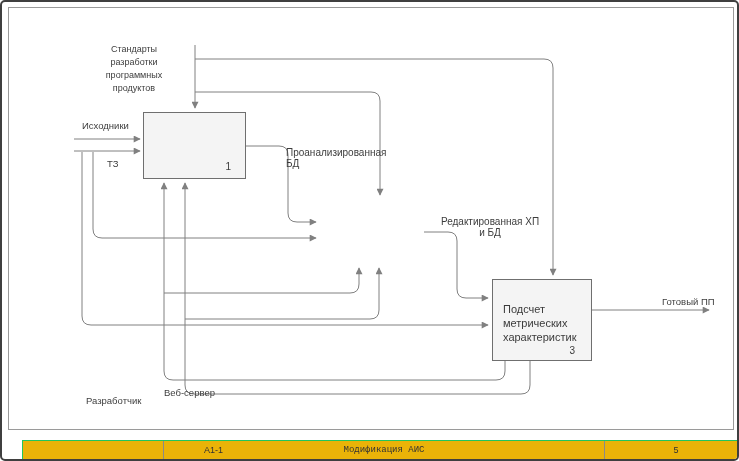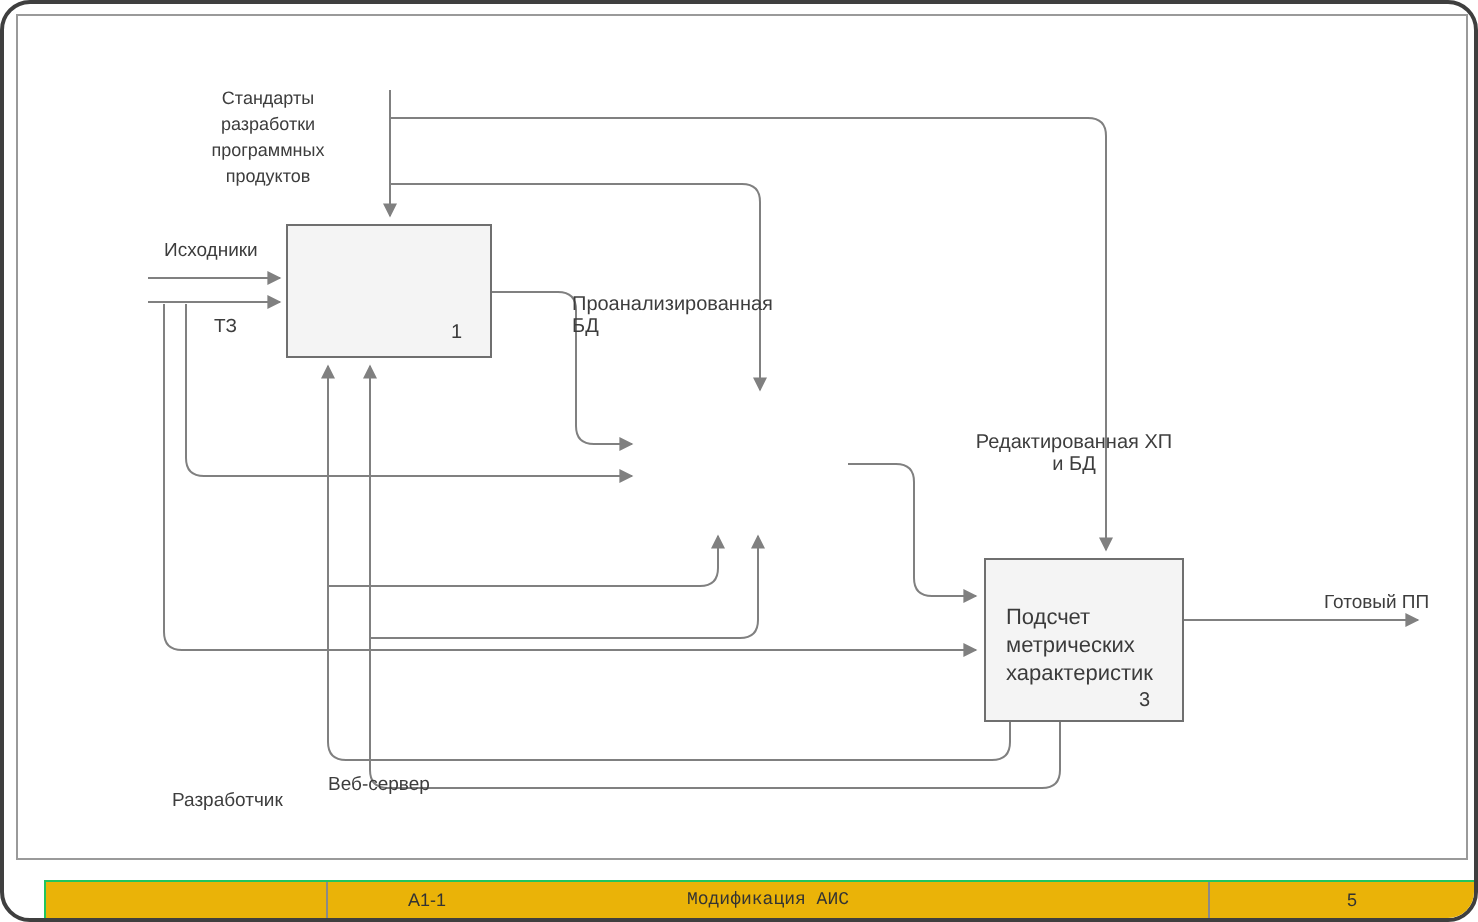--- a/index.html
+++ b/index.html
@@ -1,18 +1,18 @@
 <!DOCTYPE html>
 <html><head>
 <meta charset="utf-8">
 <style>
   html,body{margin:0;padding:0;background:#fff;}
   .page{
     position:relative;width:735px;height:457px;
-    border:2px solid #3f3f3f;border-radius:15px;
+    border:2px solid #3f3f3f;border-radius:5px;
     background:#fff;overflow:hidden;
     font-family:"Liberation Sans",sans-serif;
     color:#3d3d3d;
   }
   .frame{
     position:absolute;left:6px;top:5px;width:724px;height:421px;
     border:1px solid #9a9a9a;
   }
   svg.lines{position:absolute;left:0;top:0;}
   .lbl{position:absolute;font-size:9.5px;line-height:13px;color:#3d3d3d;white-space:pre-line;}
@@ -77,21 +77,21 @@
   </svg>
 
   <div class="lbl center" style="left:88px;top:41px;width:88px;font-size:9px;">Стандарты
 разработки
 программных
 продуктов</div>
   <div class="lbl" style="left:80px;top:117px;">Исходники</div>
   <div class="lbl" style="left:105px;top:155px;">ТЗ</div>
   <div class="lbl small" style="left:284px;top:146px;">Проанализированная
 БД</div>
-  <div class="lbl small center" style="left:437px;top:215px;width:102px;margin-left:47px;">Редактированная ХП
+  <div class="lbl small center" style="left:437px;top:215px;width:102px;">Редактированная ХП
 и БД</div>
   <div class="lbl" style="left:617px;top:293px;padding-left:43px;">Готовый ПП</div>
   <div class="lbl" style="left:84px;top:392px;">Разработчик</div>
   <div class="lbl" style="left:162px;top:384px;">Веб-сервер</div>
 
   <div class="box" id="box1">
     <span class="box-num">1</span>
   </div>
   <div class="box" id="box3">
     <span>Подсчет

